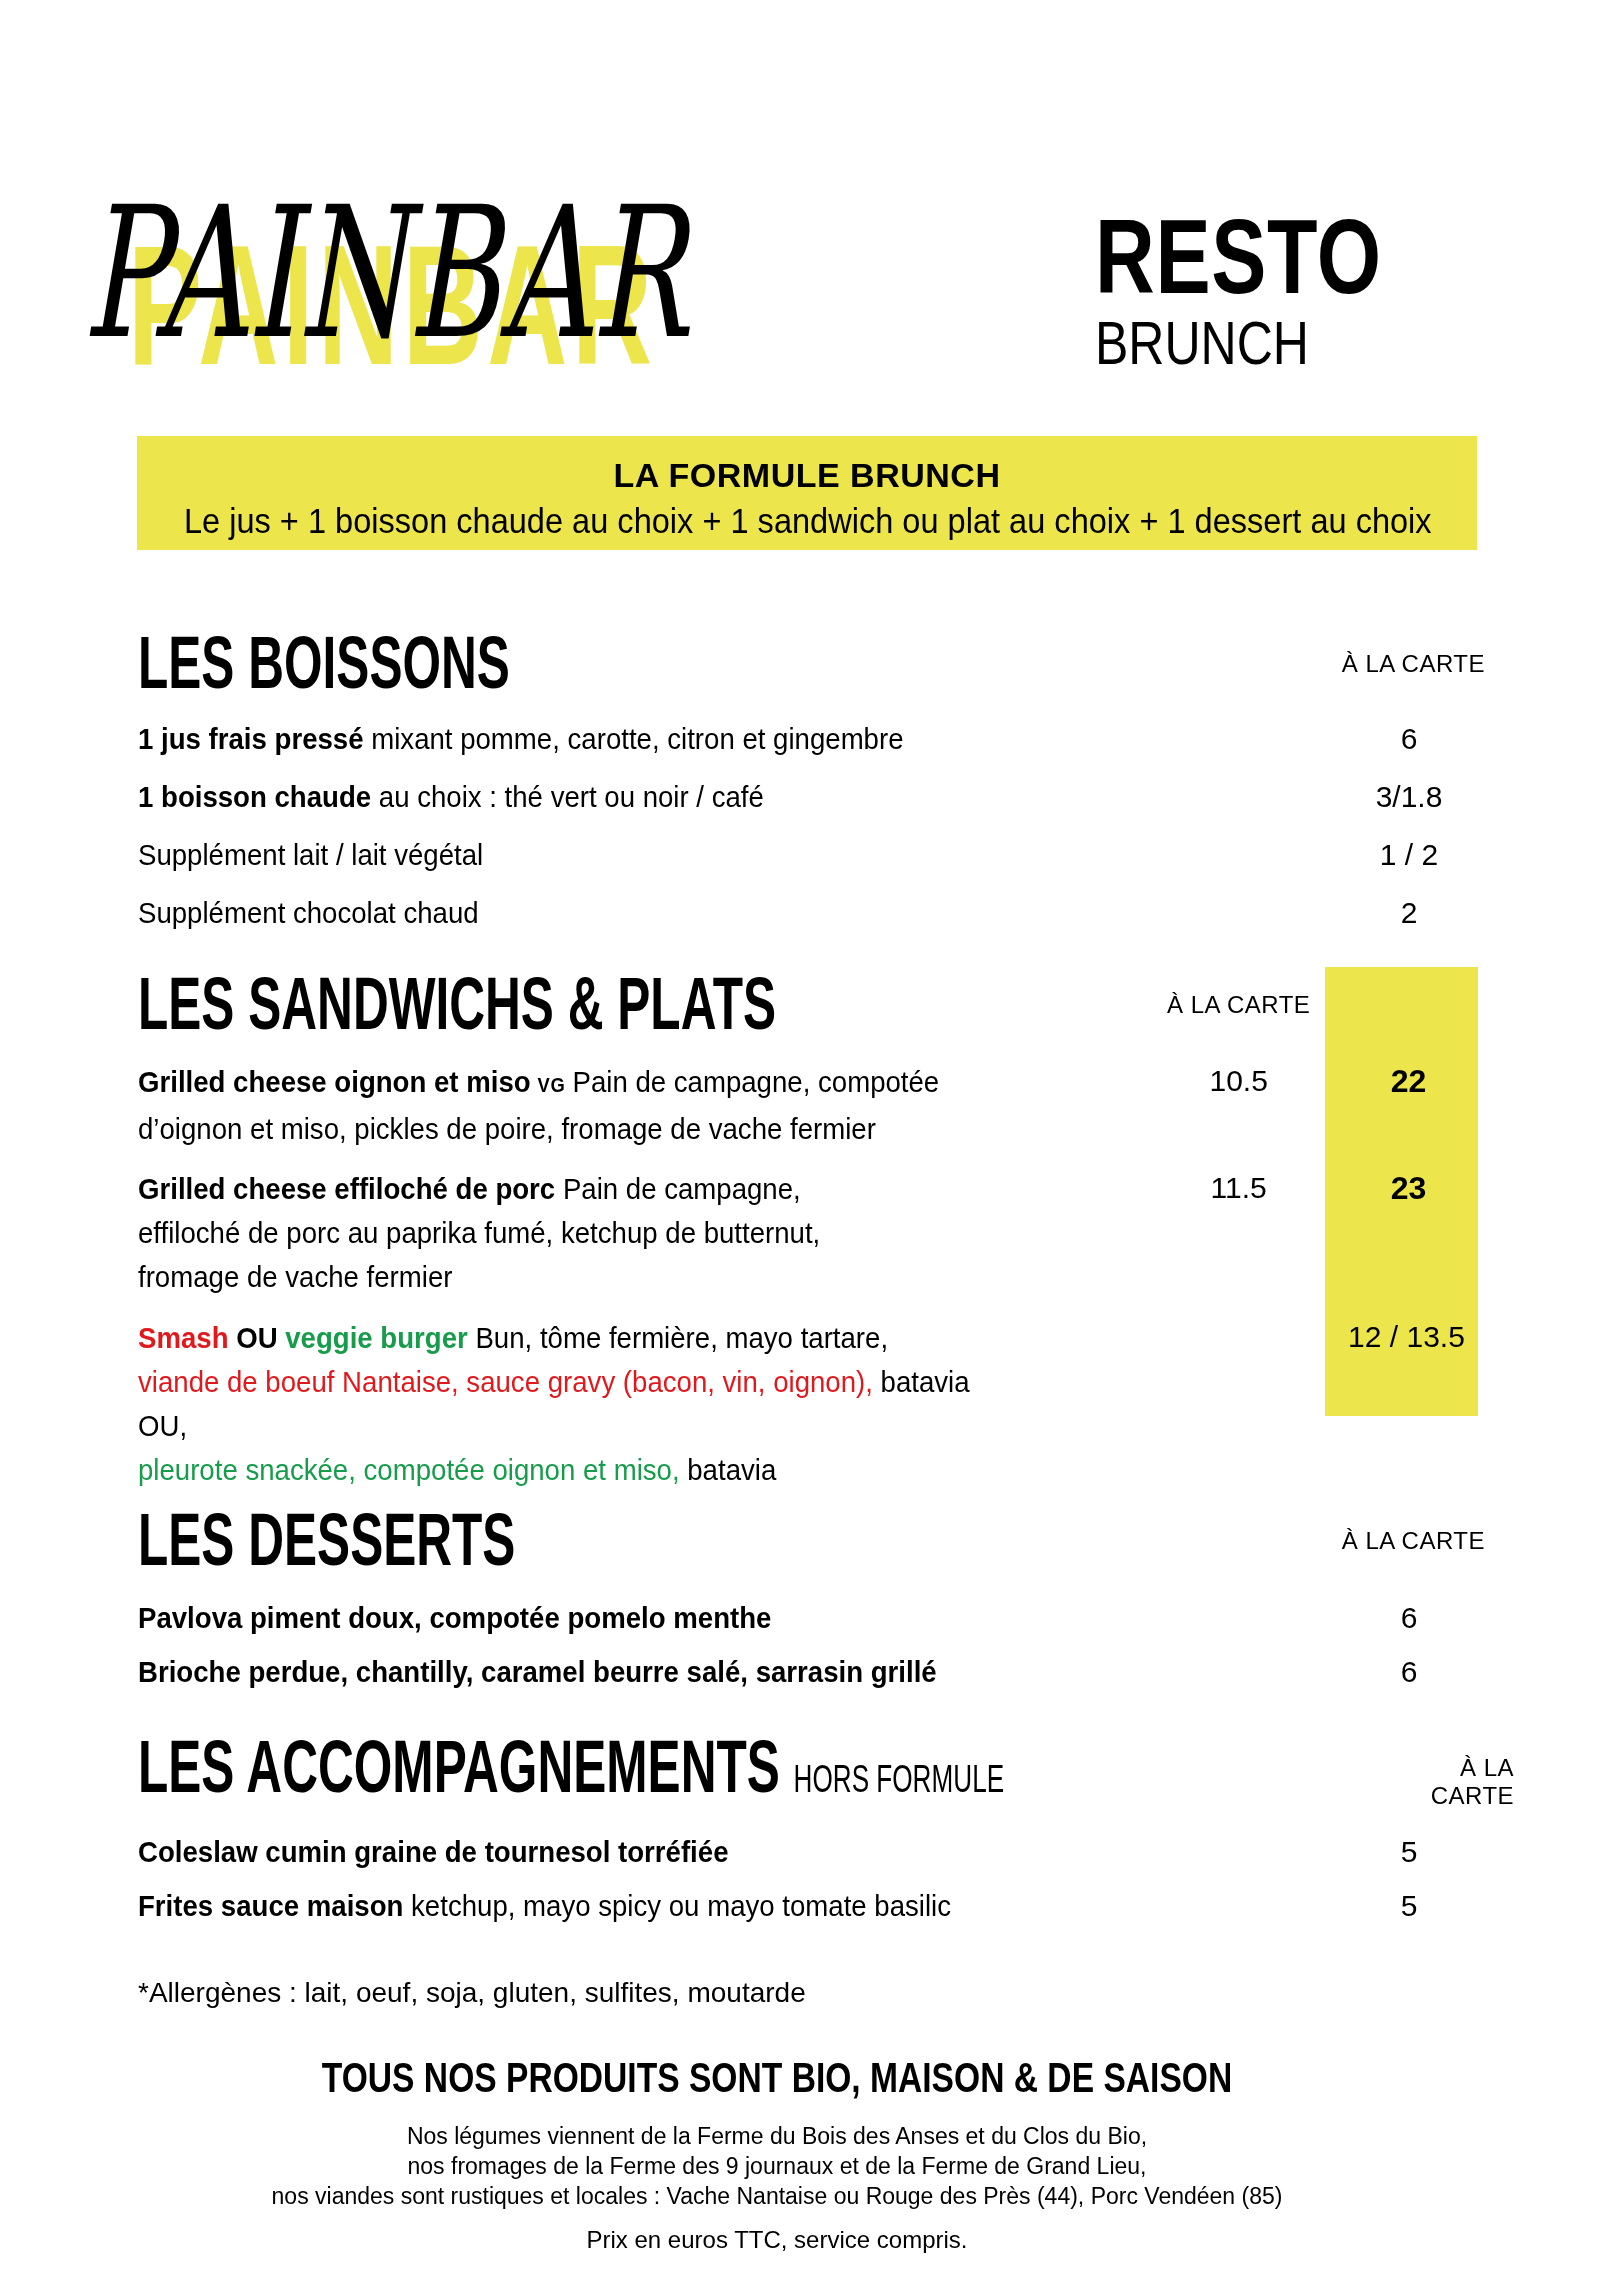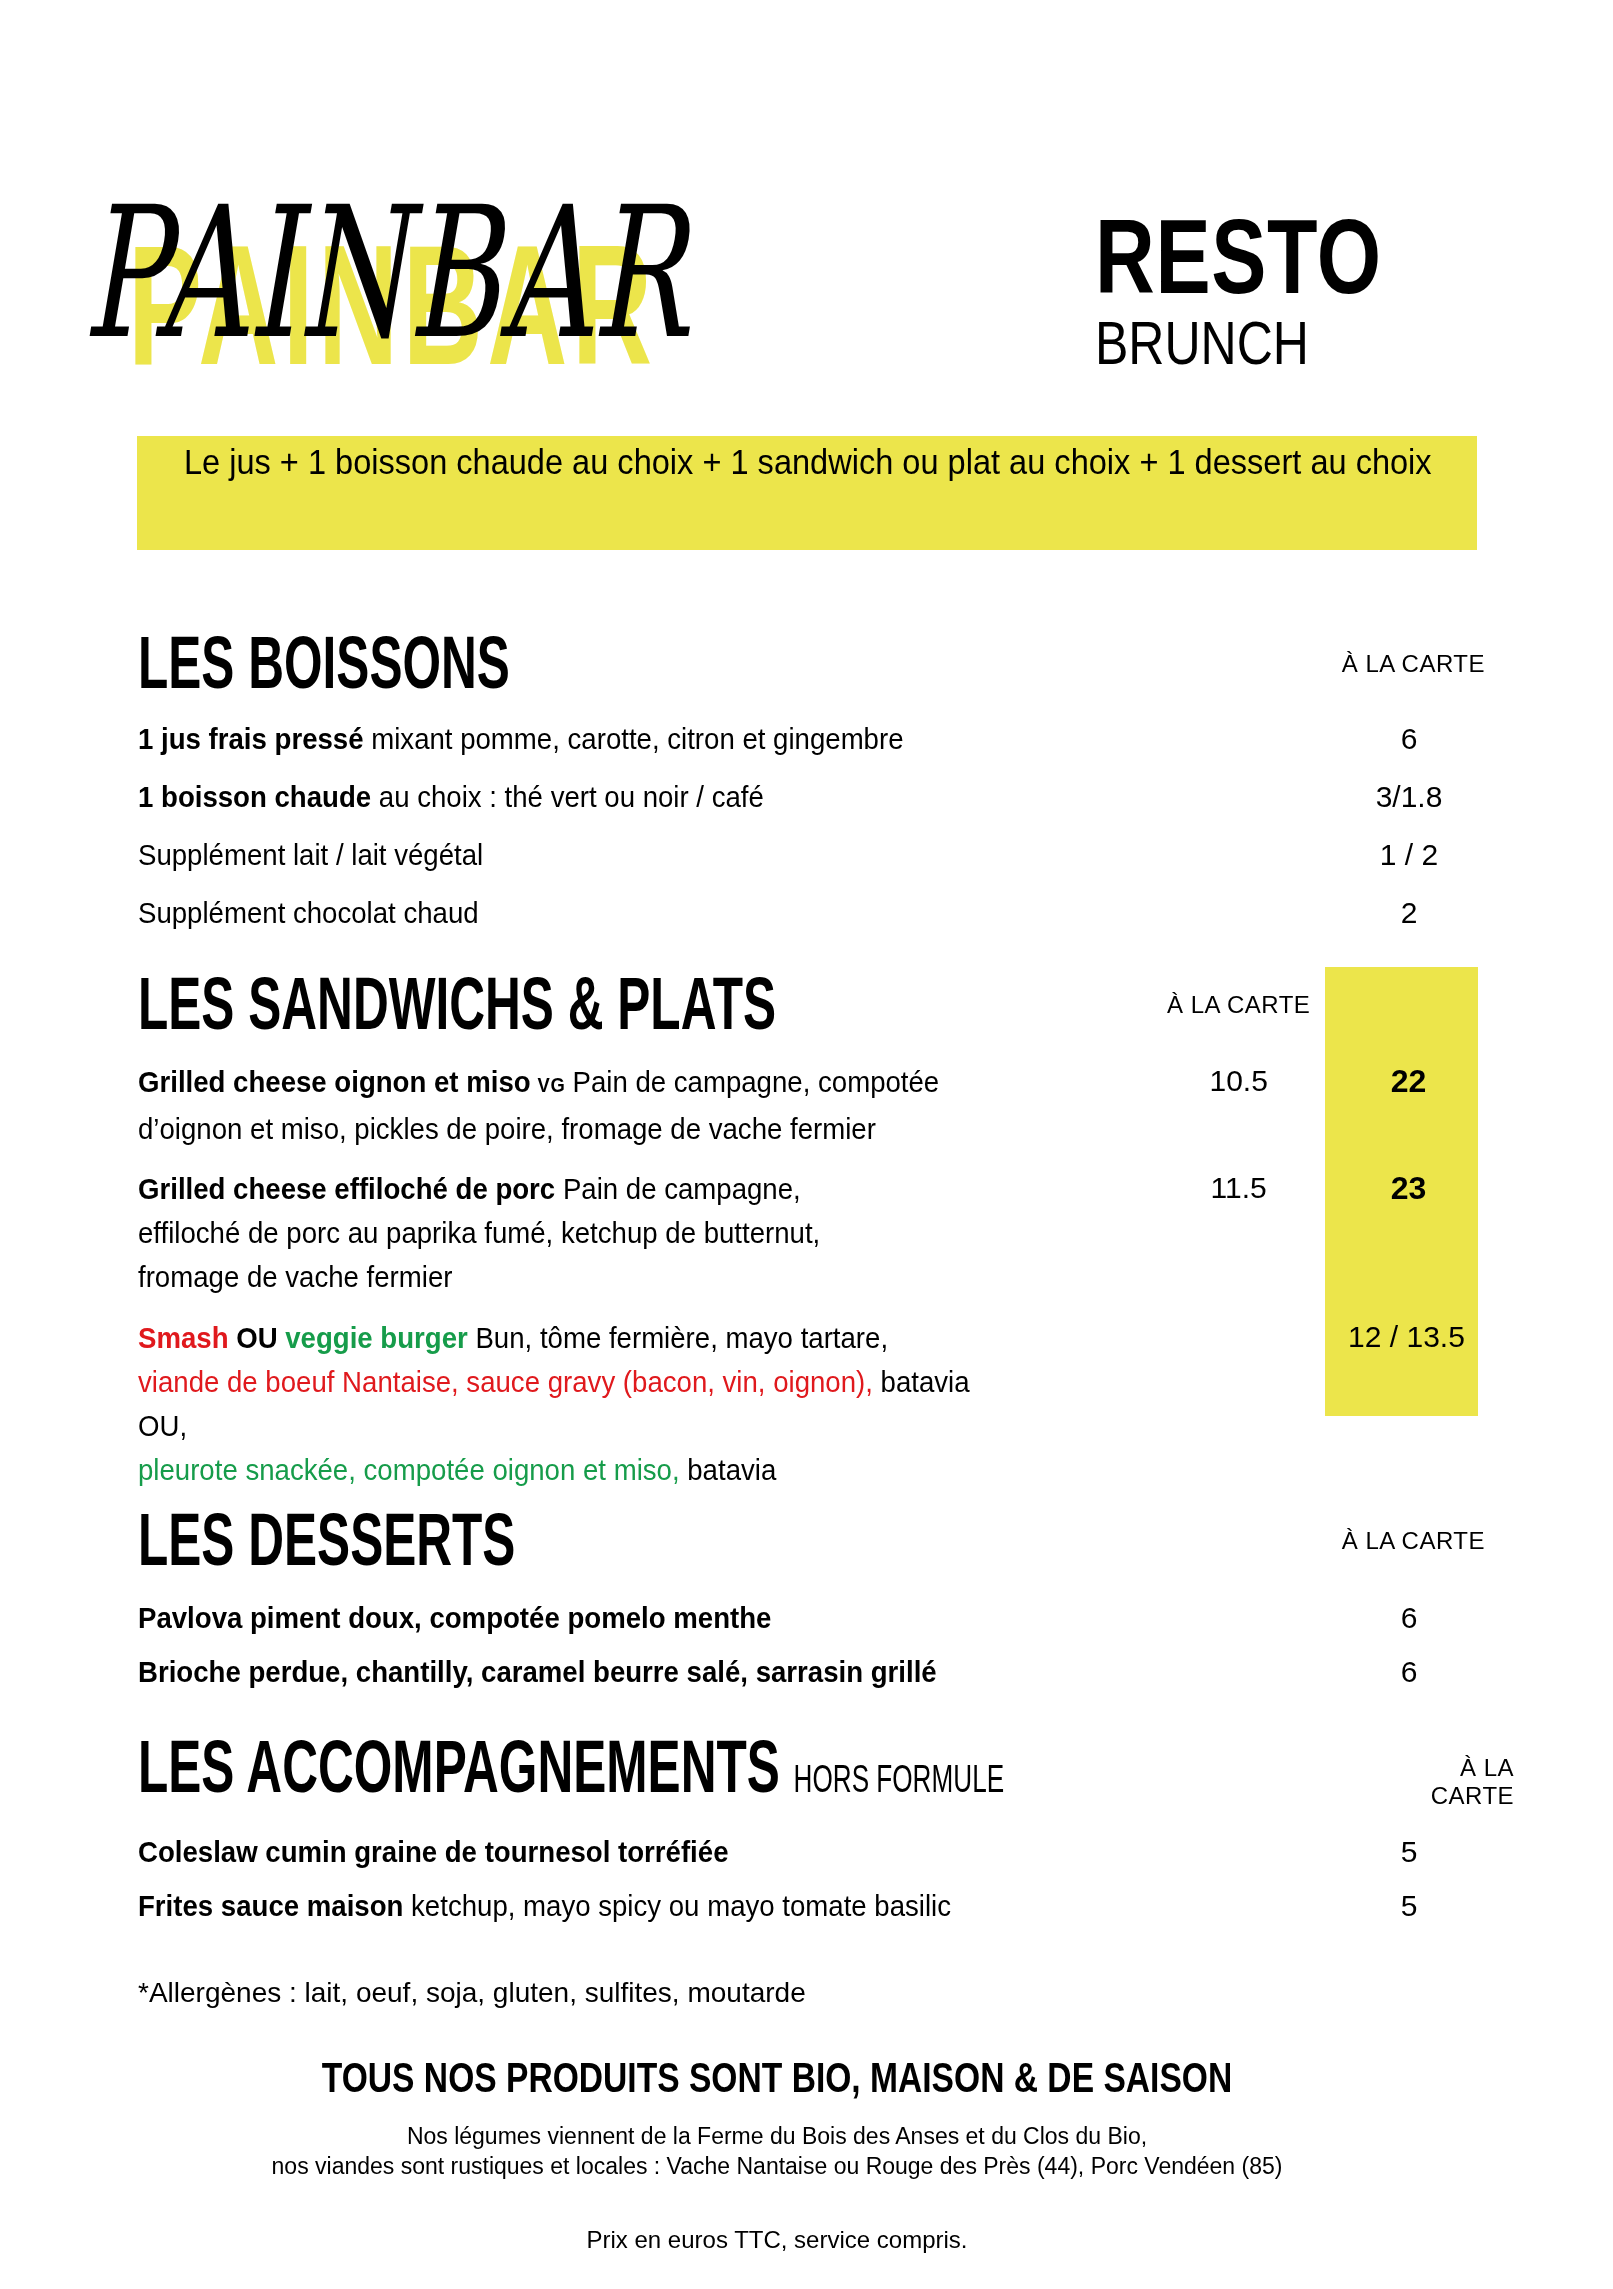--- a/index.html
+++ b/index.html
@@ -90,20 +90,21 @@
       <span class="logo-back">PAINBAR</span>
       <span class="logo-front">PAINBAR</span>
     </div>
     <div id="resto-block">
       <div id="resto">RESTO</div>
       <div id="brunch">BRUNCH</div>
     </div>
   </header>
 
   <div id="banner">
+    <div class="banner-title">LA FORMULE BRUNCH</div>
     <div class="banner-sub">
       <span class="subcond">Le jus + 1 boisson chaude au choix + 1 sandwich ou plat au choix + 1 dessert au choix</span>
     </div>
   </div>
 
   <section class="sec" id="sec-boissons">
     <div class="sec-head">
       <h2 class="heading"><span class="cond">LES BOISSONS</span></h2>
       <div class="carte-label right">À LA CARTE</div>
     </div>
@@ -200,19 +201,20 @@
   </section>
 
   <div id="allergenes">*Allergènes : lait, oeuf, soja, gluten, sulfites, moutarde</div>
 
   <div id="claim">
     <span class="condc">TOUS NOS PRODUITS SONT BIO, MAISON &amp; DE SAISON</span>
   </div>
 
   <div id="footer-lines">
     <div>Nos légumes viennent de la Ferme du Bois des Anses et du Clos du Bio,</div>
+    <div>nos fromages de la Ferme des 9 journaux et de la Ferme de Grand Lieu,</div>
     <div>nos viandes sont rustiques et locales : Vache Nantaise ou Rouge des Près (44), Porc Vendéen (85)</div>
   </div>
 
   <div id="price-note">Prix en euros TTC, service compris.</div>
 
 </div>
 
 
 </body></html>

